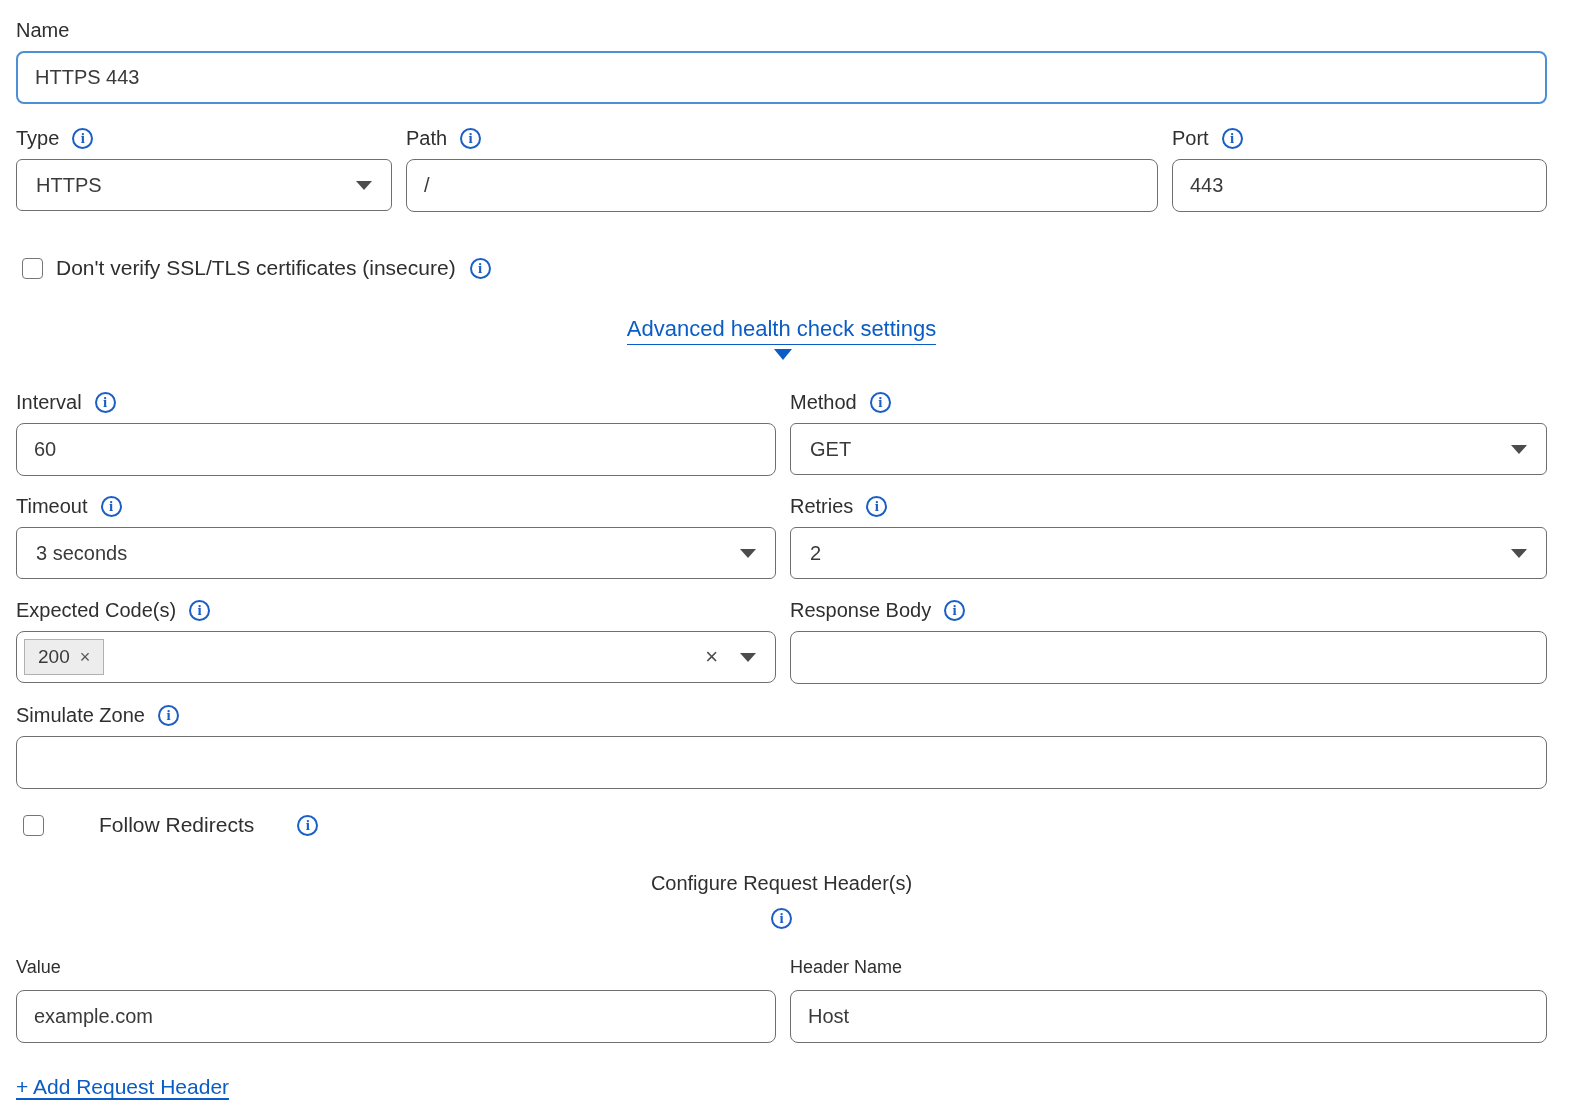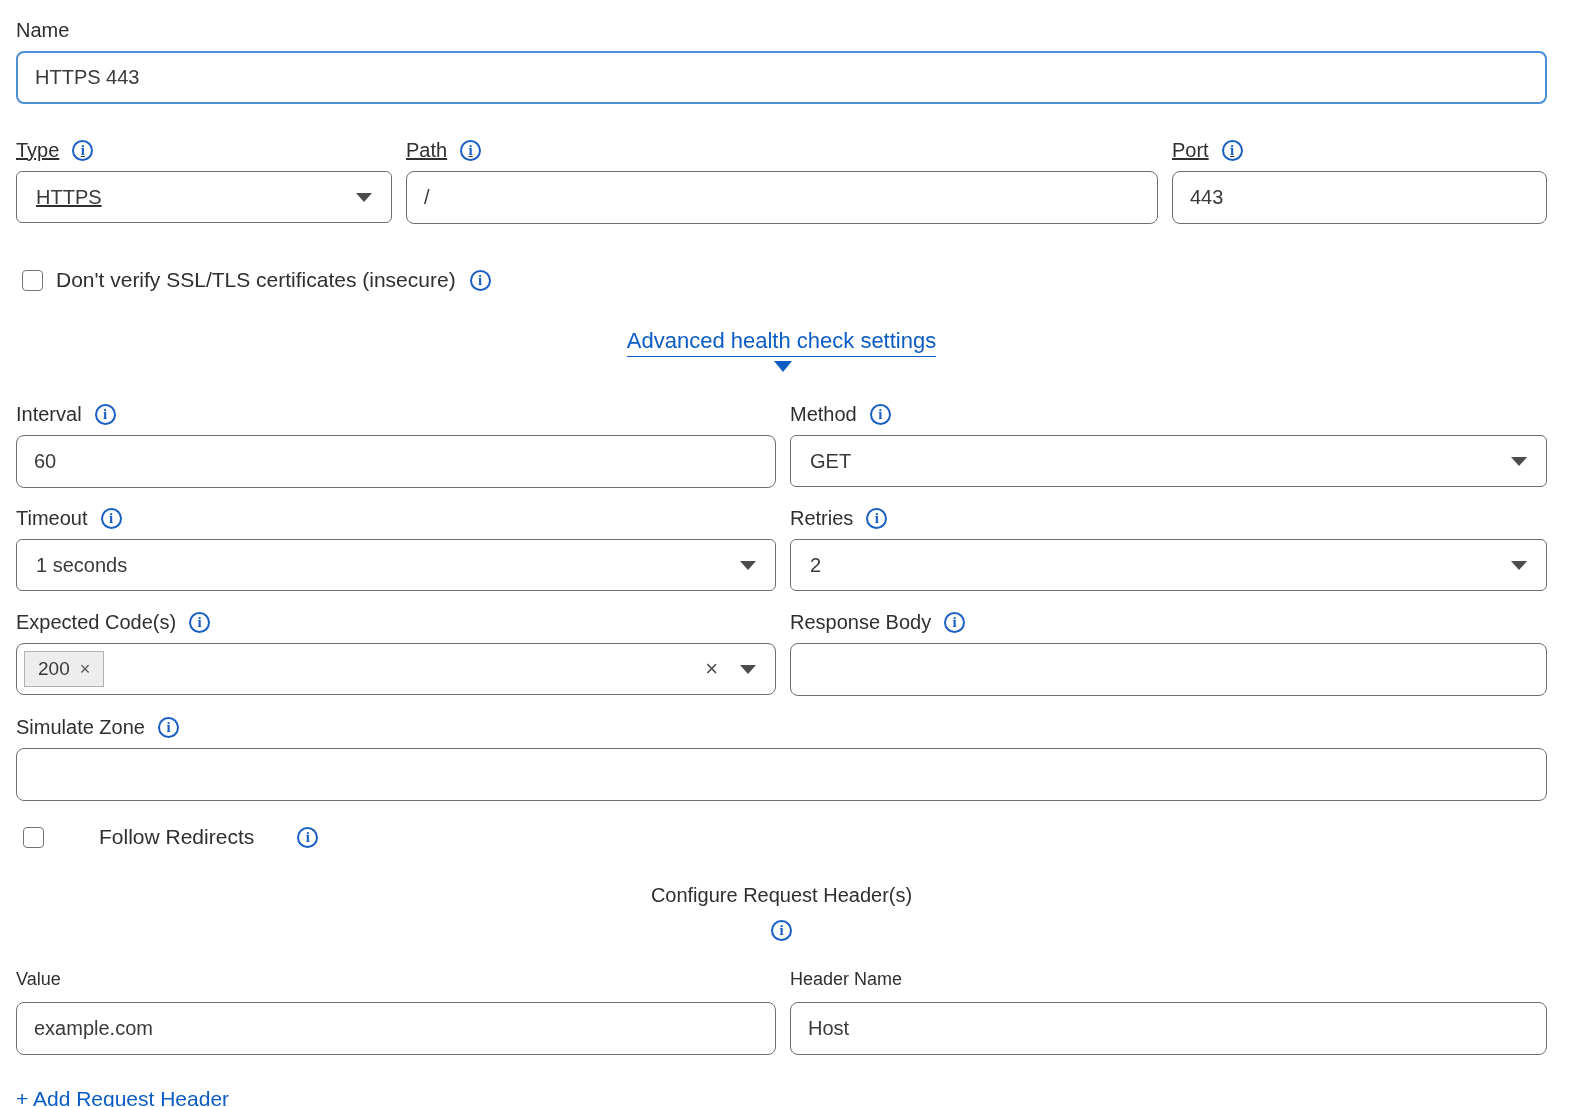--- a/index.html
+++ b/index.html
@@ -41,21 +41,21 @@
     display: flex; align-items: center; justify-content: space-between;
     padding: 0 19px; font-size: 20px; color: #3a3a3a; cursor: pointer;
   }
   .caret {
     width: 0; height: 0;
     border-left: 8px solid transparent; border-right: 8px solid transparent;
     border-top: 9px solid #4c4c4c;
   }
   .caret.blue { border-top-color: #0b5cc4; border-left-width: 9px; border-right-width: 9px; border-top-width: 11px; }
 
-  .row3 { display: flex; column-gap: 14px; margin-top: 34px; text-decoration: underline; }
+  .row3 { display: flex; column-gap: 14px; margin-top: 22px; }
   .col-type { width: 376px; flex: 0 0 376px; }
   .col-path { flex: 1 1 auto; }
   .col-port { width: 375px; flex: 0 0 375px; }
 
   .checkbox-row { display: flex; align-items: center; margin-top: 44px; padding-left: 6px; }
   .checkbox {
     width: 21px; height: 21px; flex: 0 0 21px;
     border: 1.5px solid #757575; border-radius: 4px; background: #fff;
     cursor: pointer;
   }
@@ -178,21 +178,21 @@
   </div>
 
   
   <div class="grid2 mt18">
     <div>
       <div class="field-label">
         <span>Timeout</span>
         <span class="info-icon">i</span>
       </div>
       <div class="select">
-        <span>1 seconds</span>
+        <span>3 seconds</span>
         <span class="caret"></span>
       </div>
     </div>
     <div>
       <div class="field-label">
         <span>Retries</span>
         <span class="info-icon">i</span>
       </div>
       <div class="select">
         <span>2</span>

